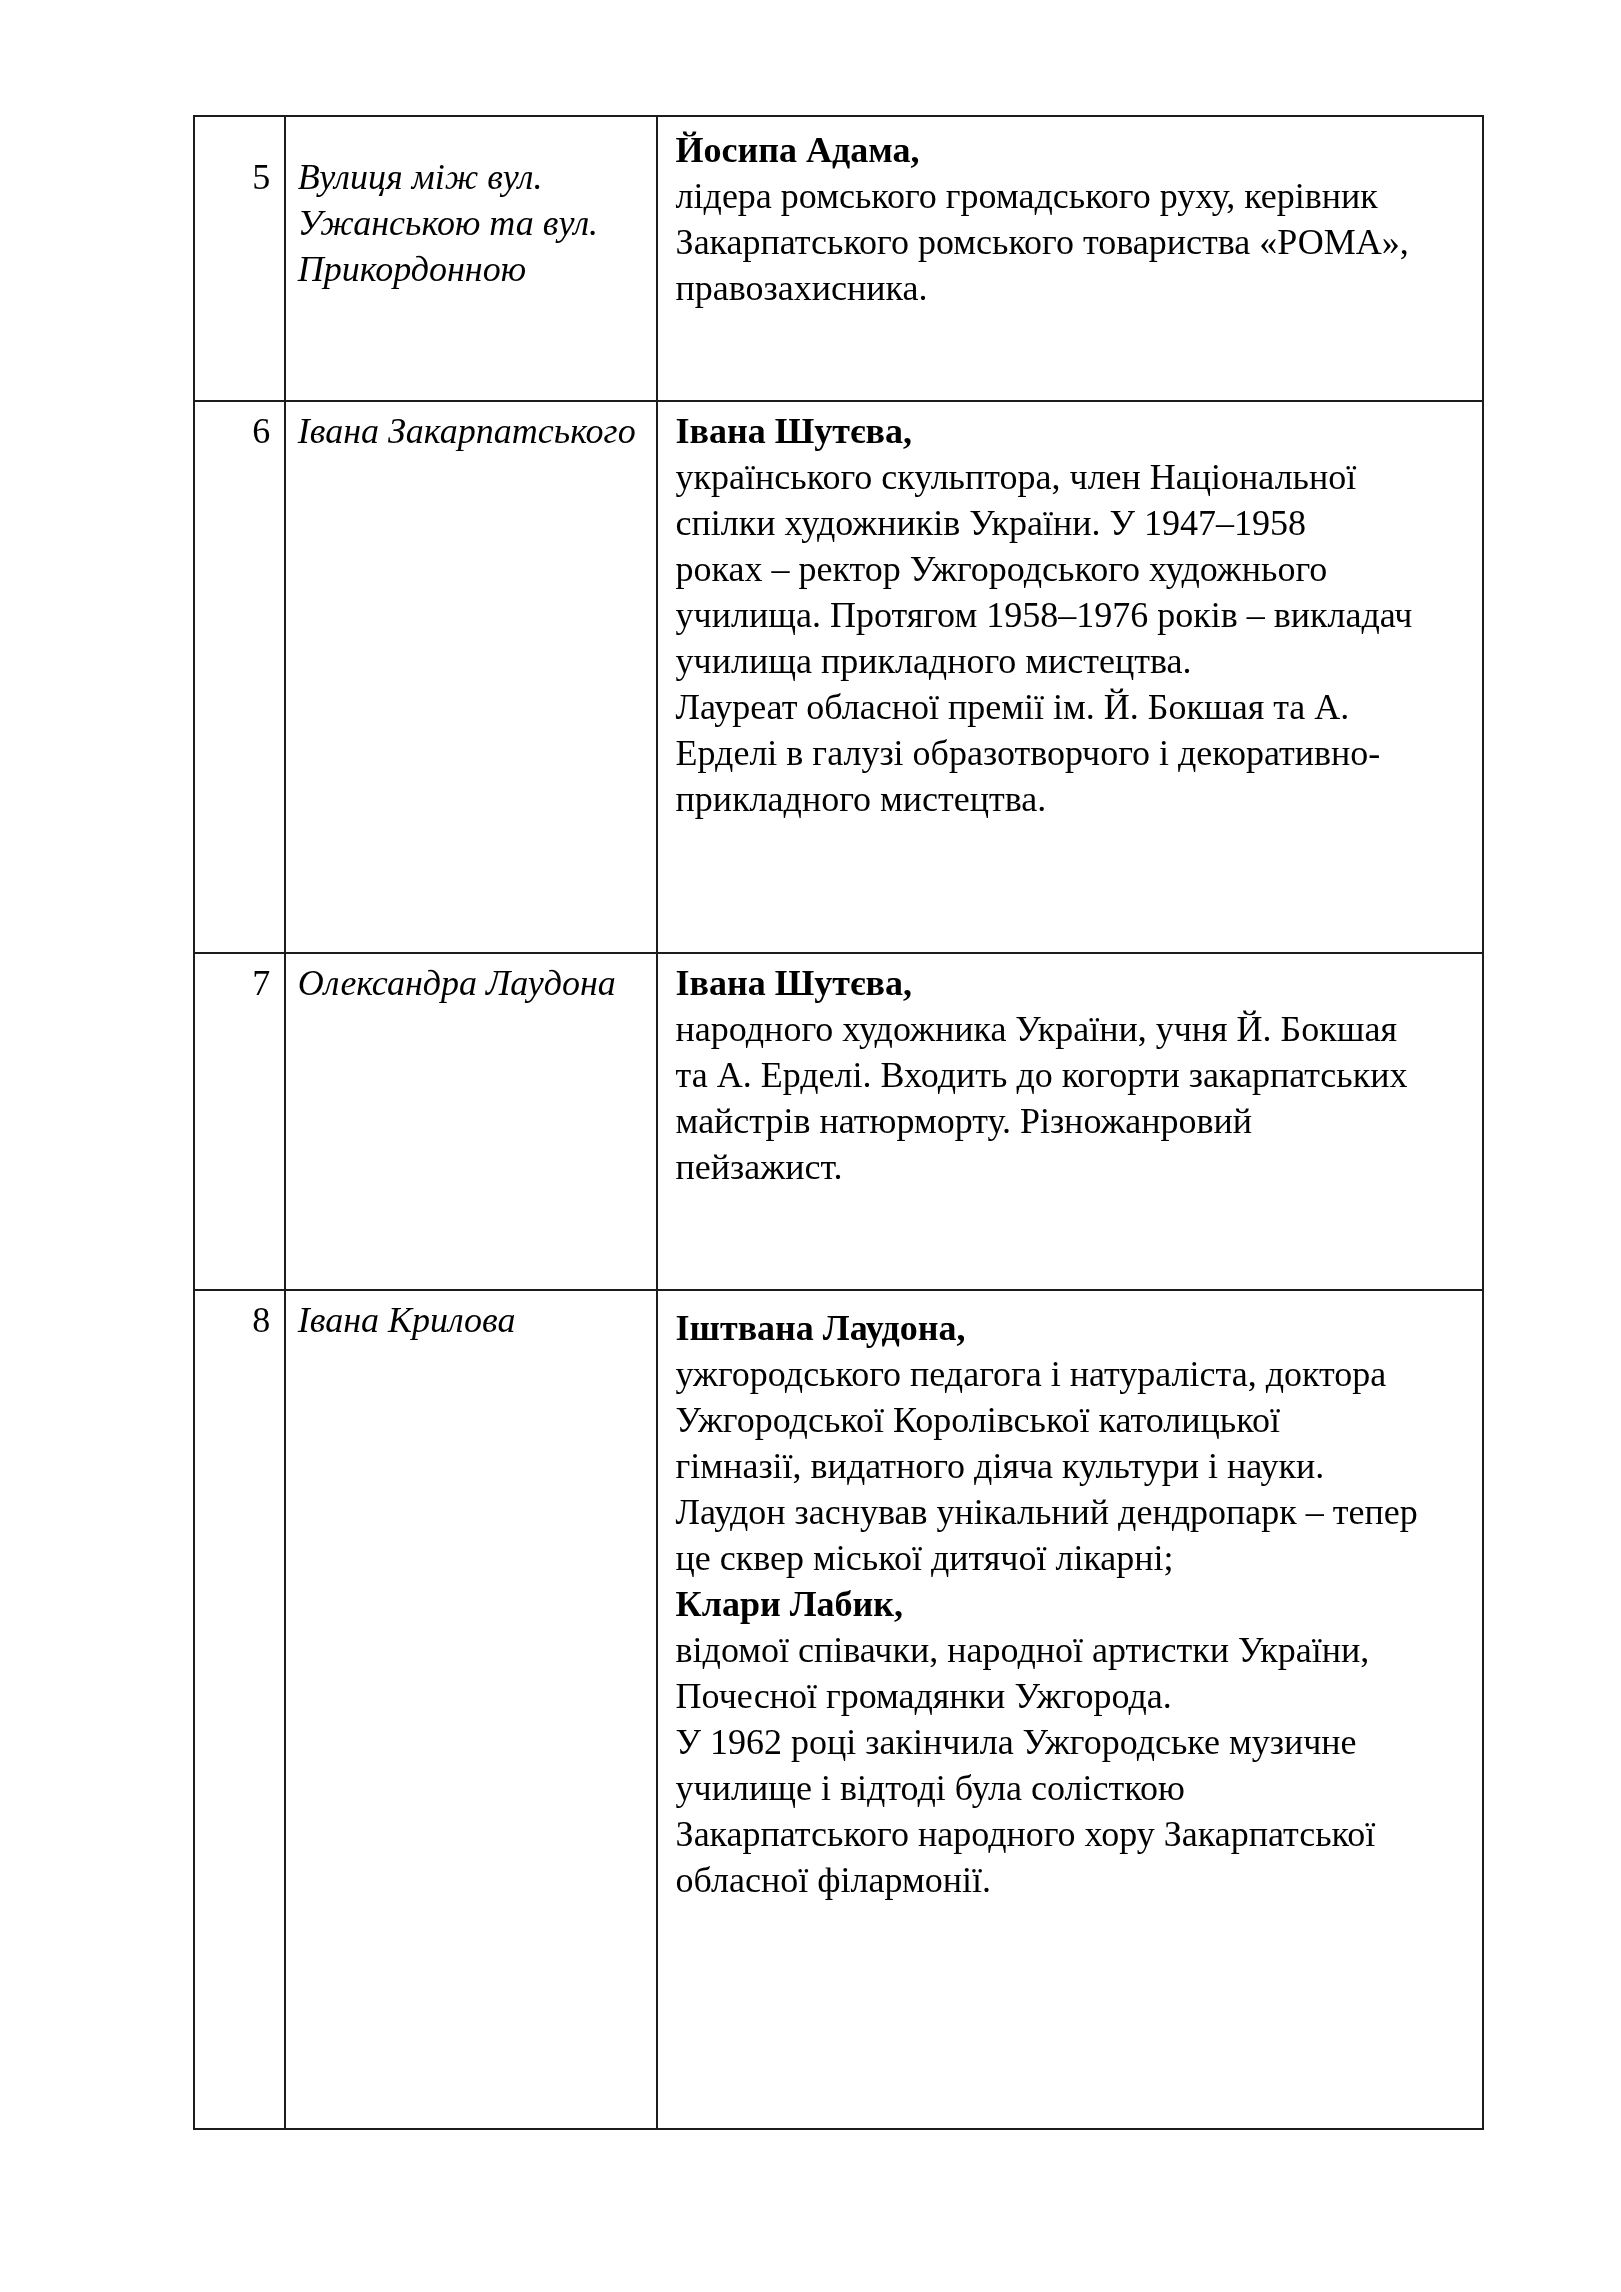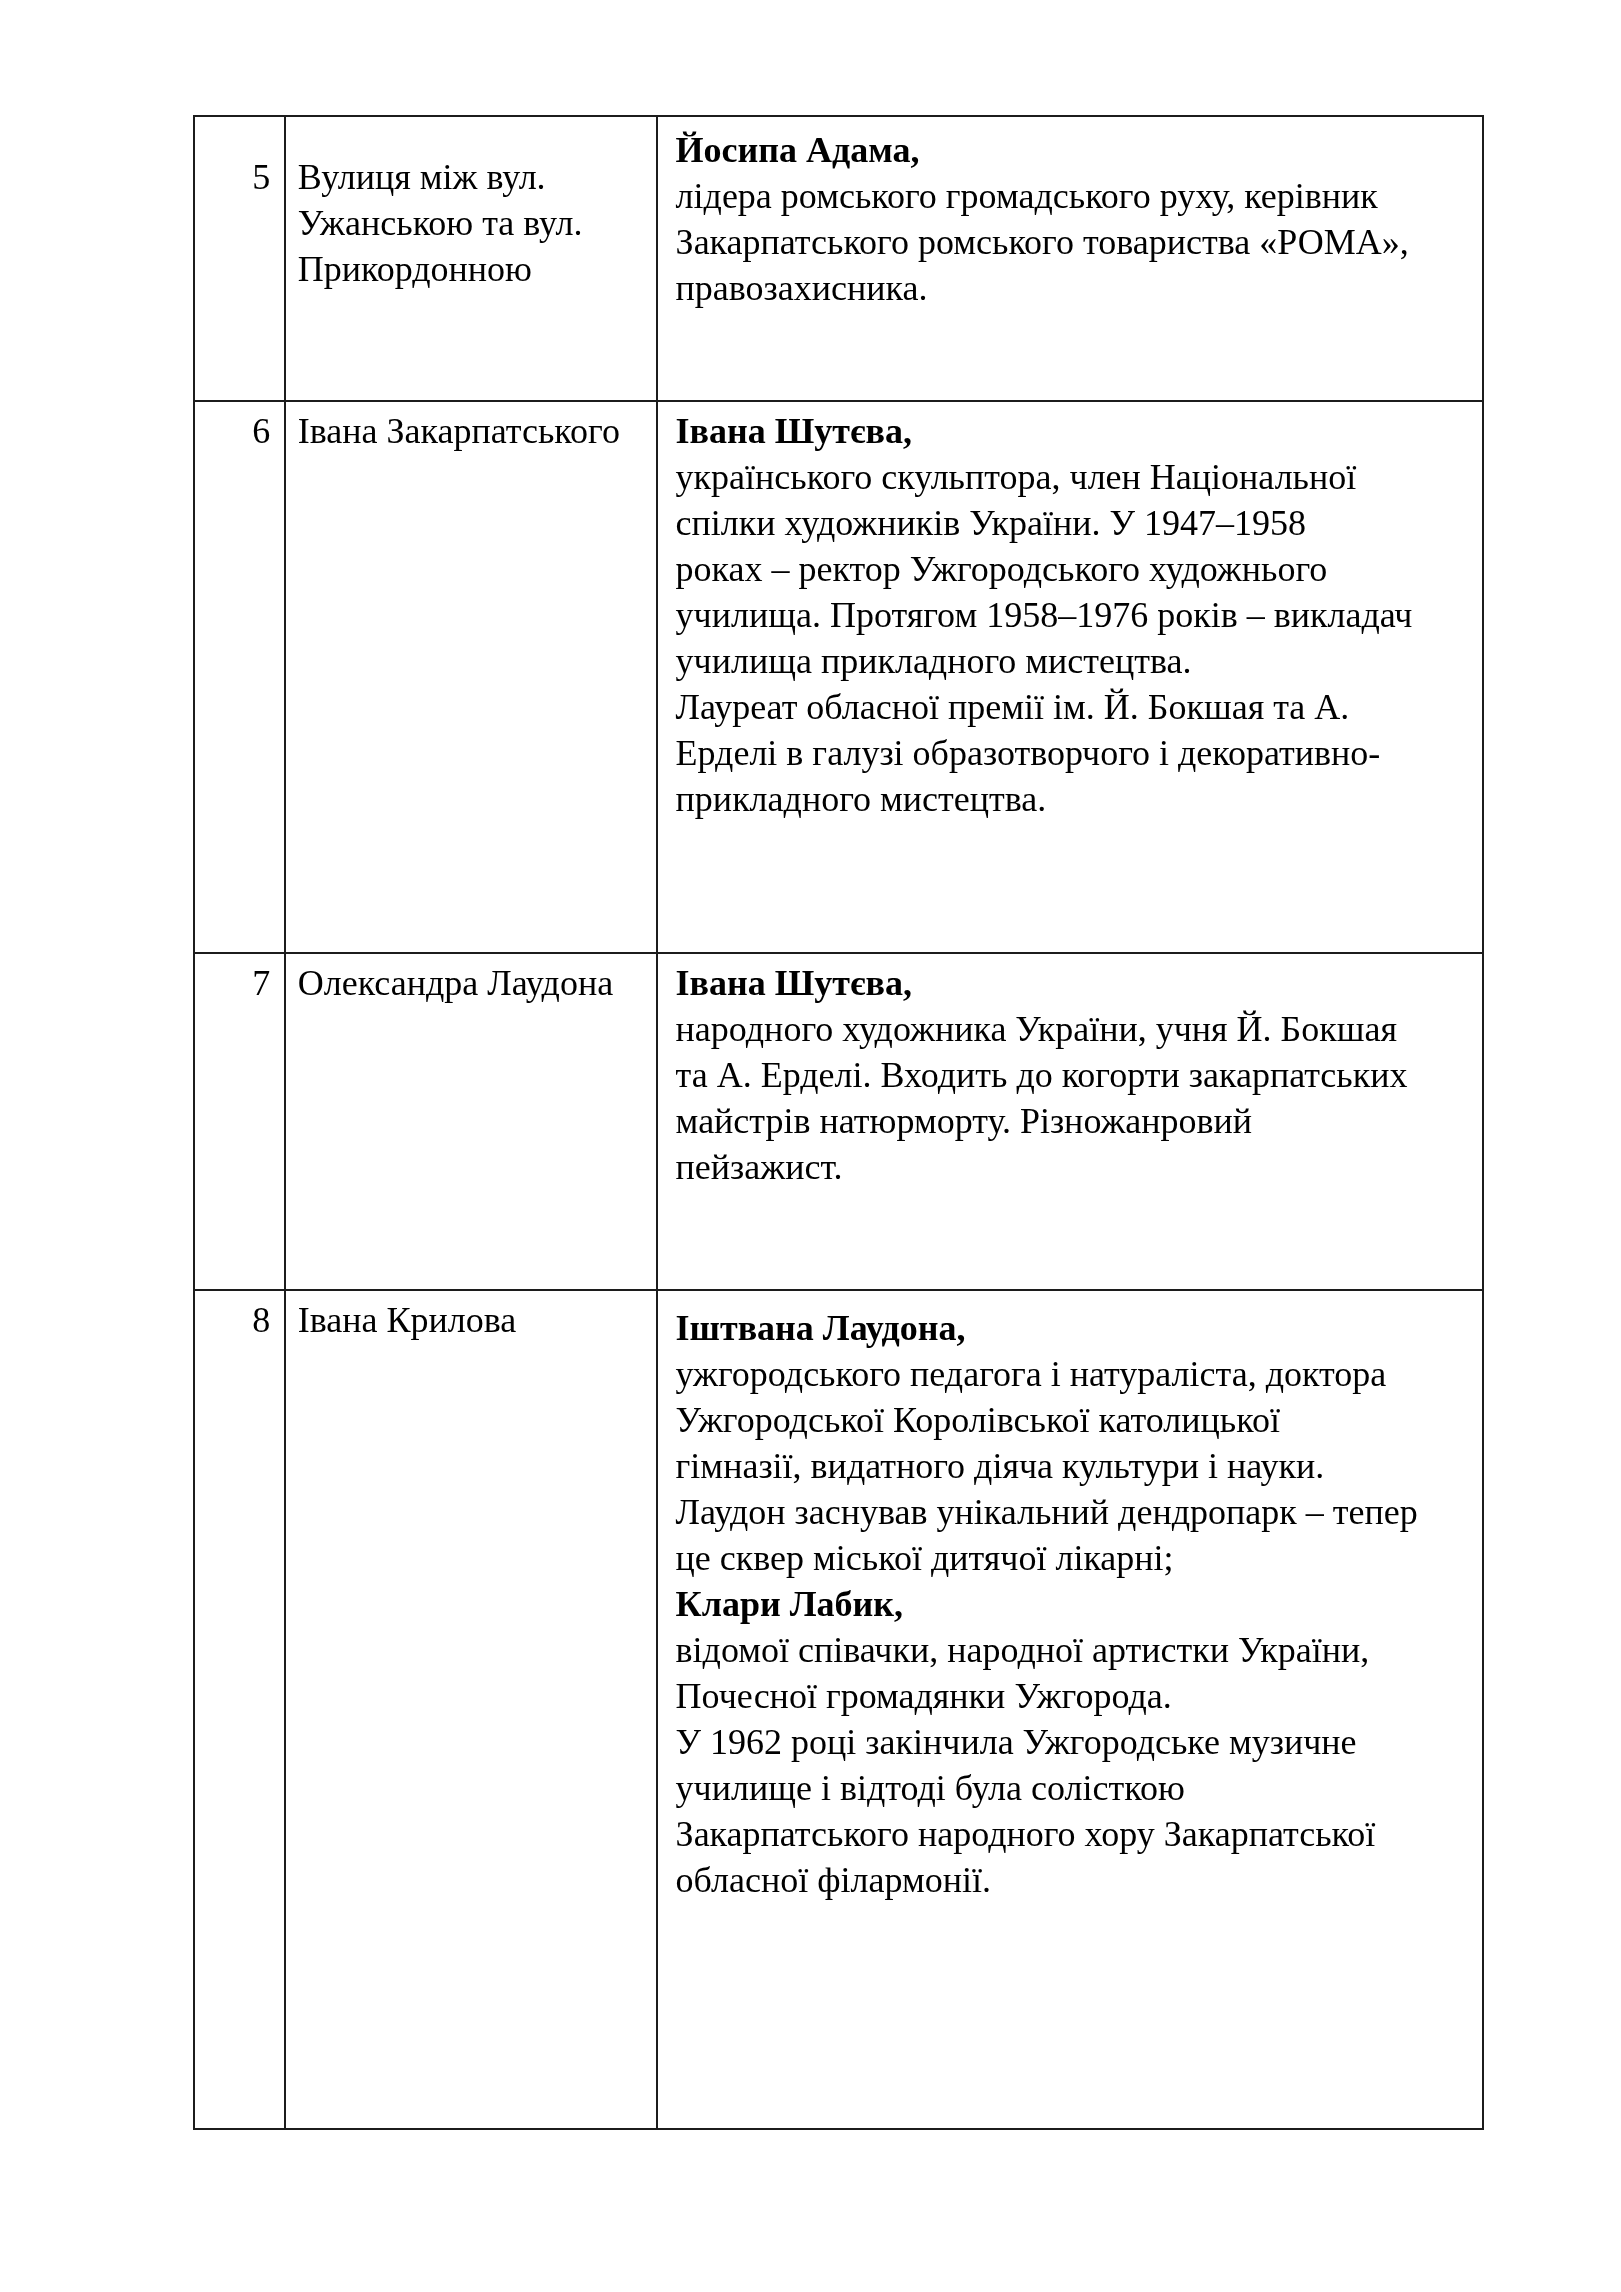--- a/index.html
+++ b/index.html
@@ -36,20 +36,21 @@
   col.c1 { width: 91px; }
   col.c2 { width: 372px; }
   col.c3 { width: 826px; }
 
   td.cell-num {
     text-align: right;
     padding: 5.9px 13.7px 0 0;
   }
   td.cell-street {
     padding: 5.9px 15.7px 0 11.8px;
+    font-style: italic;
   }
   td.cell-desc {
     padding: 5.9px 19.6px 0 17.6px;
     margin-left: 19px;
   }
   tr.row5 td.cell-num,
   tr.row5 td.cell-street { padding-top: 37px; }
   tr.row5 td.cell-desc   { padding-top: 9.8px; }
   tr.row8 td.cell-desc   { padding-top: 14px; }
 

